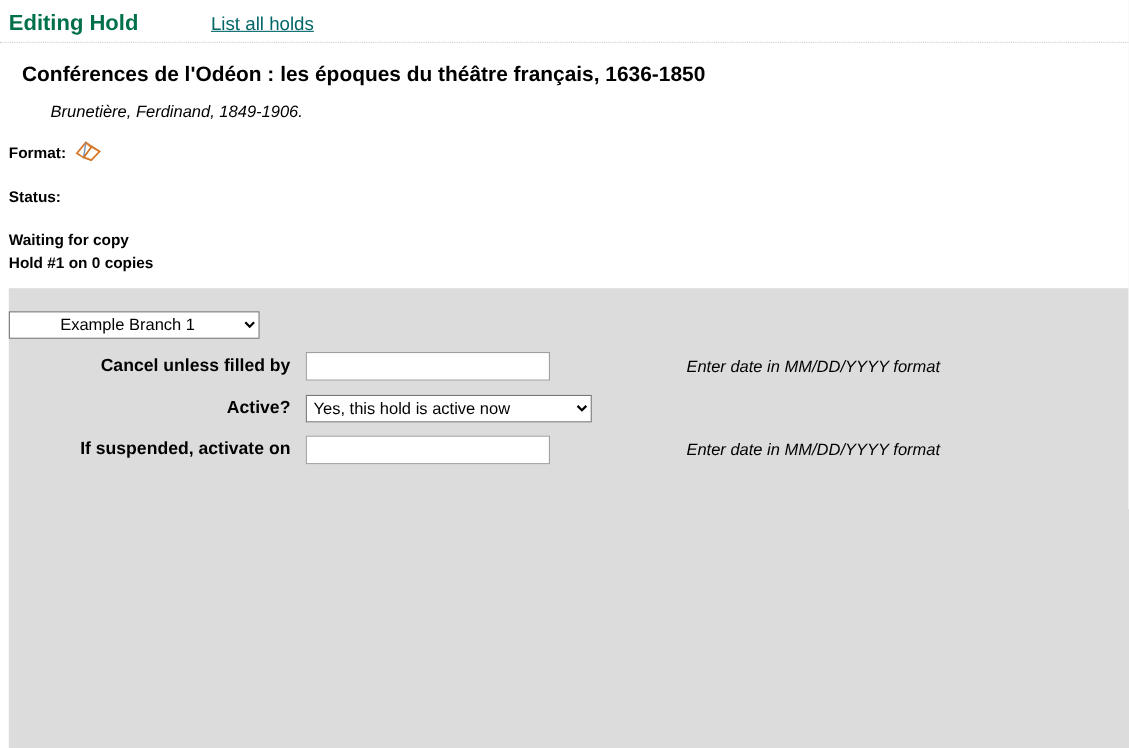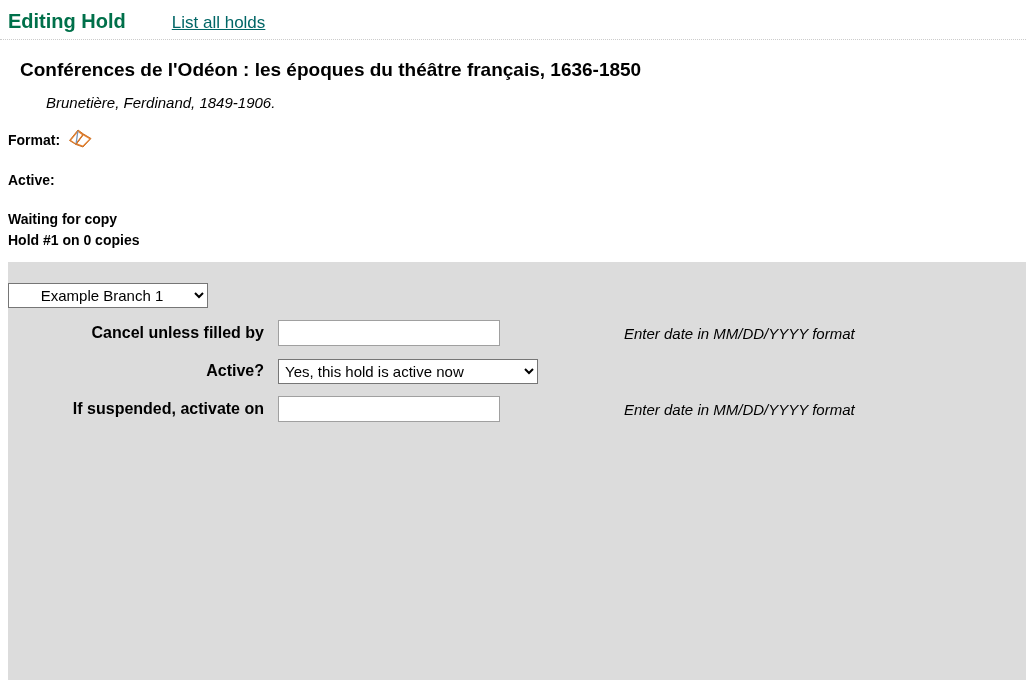--- a/index.html
+++ b/index.html
@@ -25,21 +25,21 @@
     border-bottom: 1px dotted #cccccc;
   }
   .page-heading {
     font-size: 20px;
     font-weight: bold;
     color: #00704a;
     margin: 0;
     line-height: 1.1;
   }
   .toolbar-link {
-    margin-left: 46px;
+    margin-left: 66px;
     font-size: 17px;
     color: #006666;
     text-decoration: underline;
     cursor: pointer;
   }
 
   
   .bib-block {
     padding: 6px 8px 0 8px;
   }
@@ -134,21 +134,21 @@
     height: 25px;
     box-sizing: border-box;
     border: 1px solid #767676;
     background: #ffffff;
     font-family: "Liberation Sans", sans-serif;
     font-size: 15px;
     color: #000;
     padding: 1px 2px;
   }
   select.pickup {
-    width: 200px;
+    width: 228px;
     text-align: center;
     text-align-last: center;
   }
   select.active {
     width: 260px;
   }
 </style>
 </head>
 <body>
 
@@ -171,21 +171,21 @@
       <path d="M4.2 14.2 L11 6 L15 9 L8.6 17.2 Z" fill="#ffffff"></path>
       <path d="M10.2 17.6 L16.3 9.5 L22.2 13 L15.8 19.6 Z" fill="#ffffff"></path>
       <path d="M9 18.5 L11 4" stroke="#7a94b8" stroke-width="1.3" fill="none"></path>
       <path d="M2.5 14.5 L11 4 L16.5 8 L9 18.5 Z" fill="none" stroke="#cf7327" stroke-width="1"></path>
       <path d="M9 18.5 L16.5 8 L24 12.5 L16 21 Z" fill="none" stroke="#cf7327" stroke-width="1"></path>
     </svg>
   </span>
 </div>
 
 <div class="meta-line">
-  <span class="meta-label">Active:</span>
+  <span class="meta-label">Status:</span>
 </div>
 
 <div class="status-line">
   <p class="status-text">Waiting for copy</p>
   <p class="status-text">Hold #1 on 0 copies</p>
 </div>
 
 <div class="form-panel">
 
   <div style="height:14px"></div>

